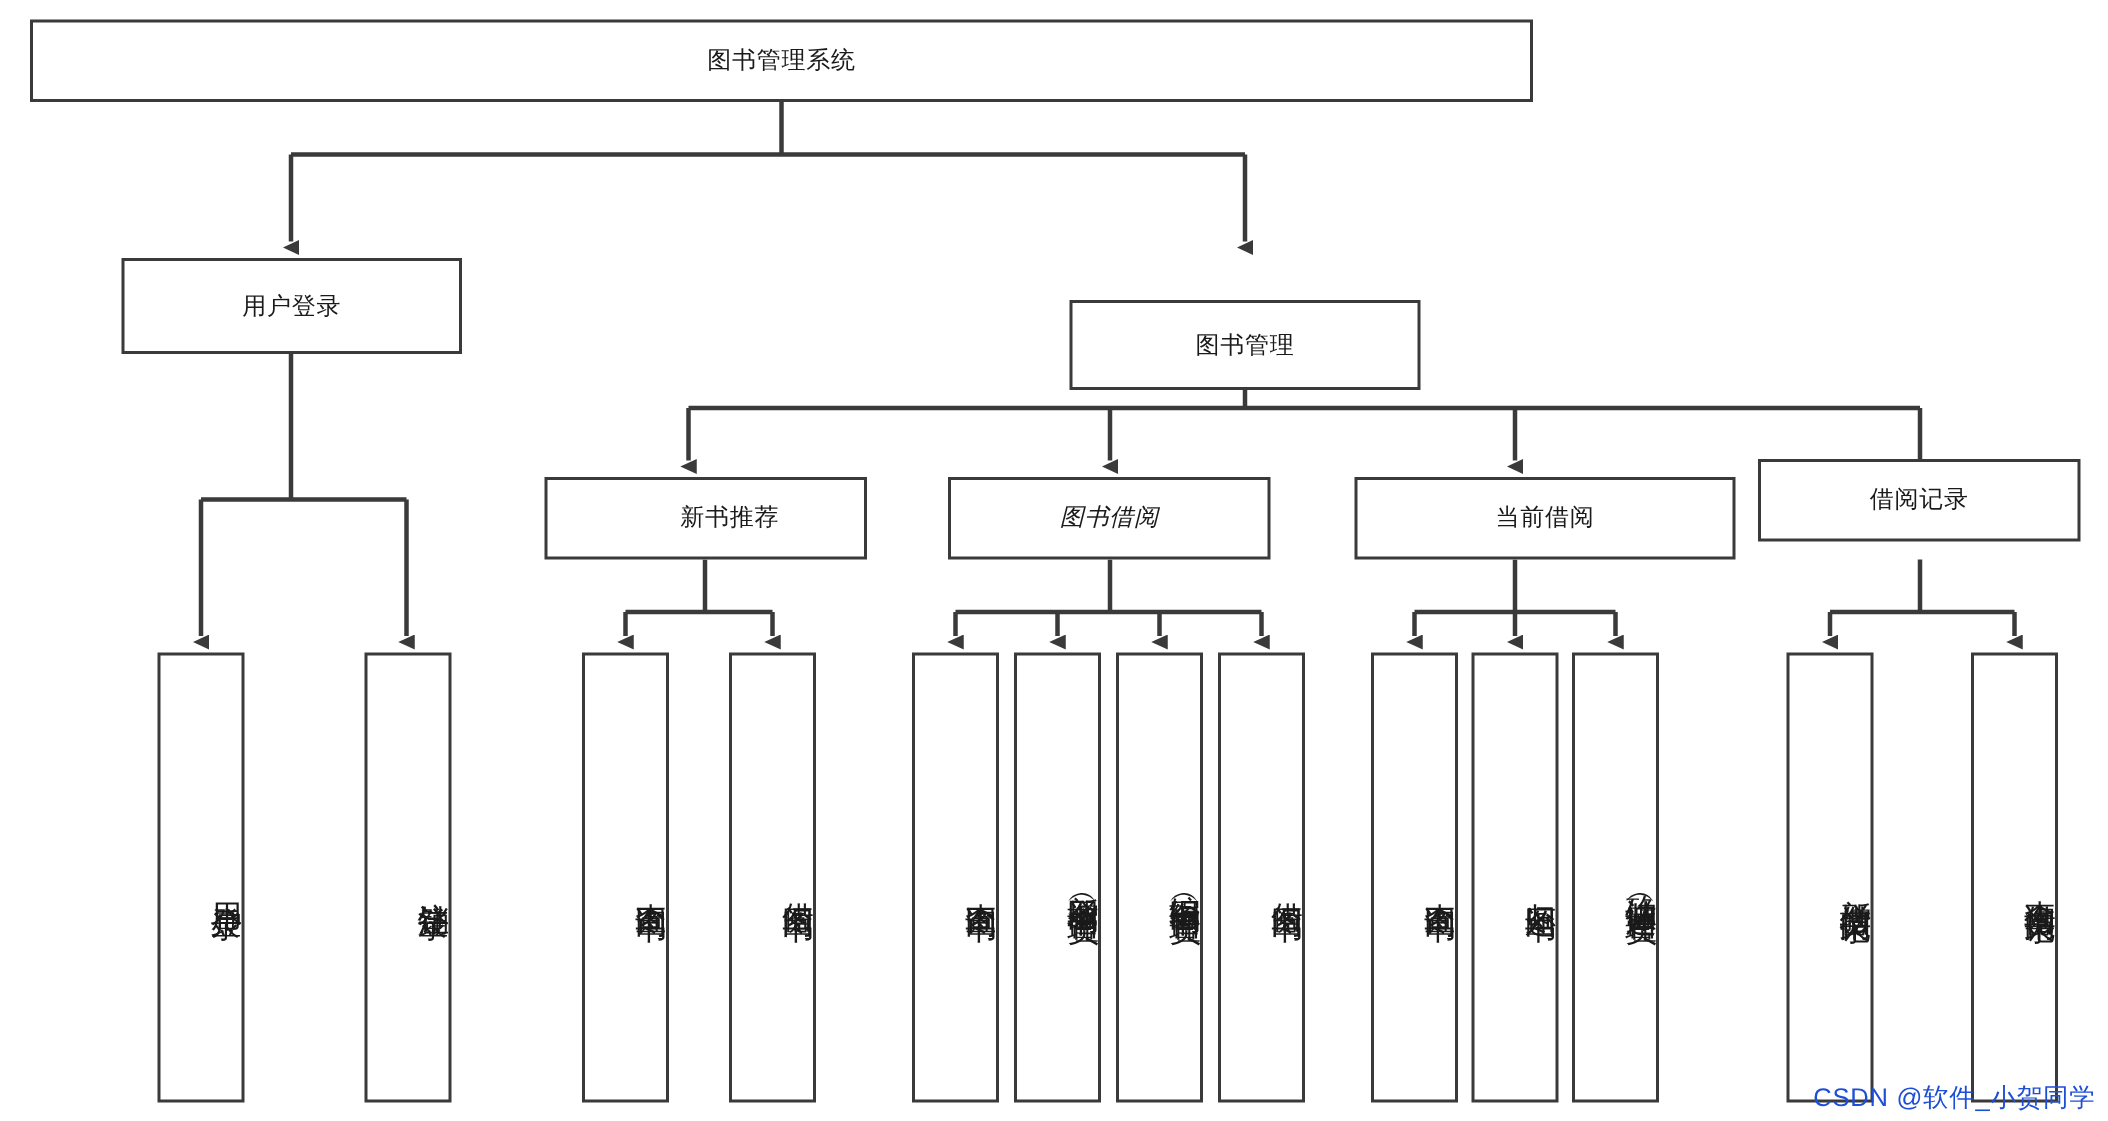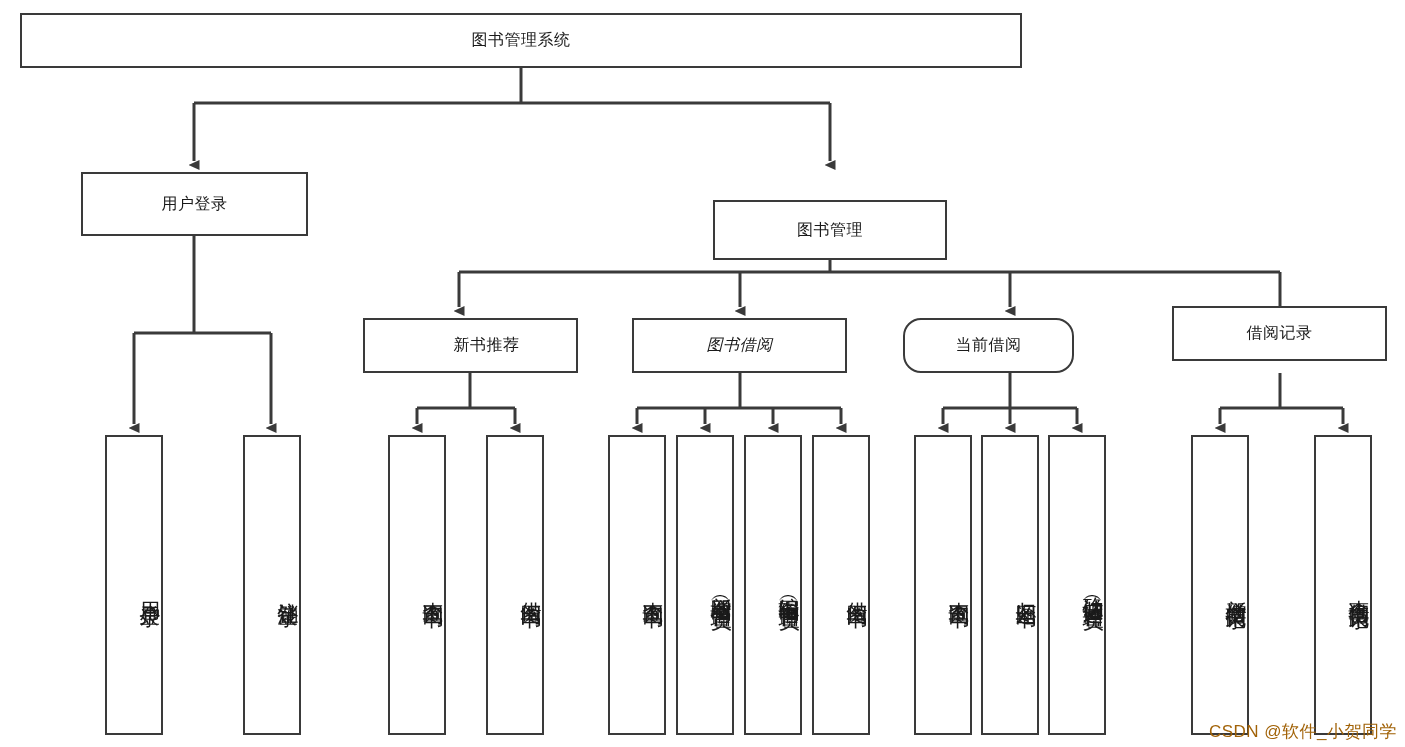--- a/index.html
+++ b/index.html
@@ -52,21 +52,21 @@
   .node.vert .label {
     writing-mode: vertical-rl;
     text-orientation: upright;
     white-space: nowrap;
   }
   .watermark {
     position: absolute;
     right: 8px;
     bottom: 4px;
     font-size: 17px;
-    color: #a16207;
+    color: #1d4ed8;
     letter-spacing: 0.5px;
     white-space: nowrap;
   }
 </style>
 </head>
 <body>
 
 <div id="canvas">
 
   <svg class="edges" viewBox="0 0 1405 747">
@@ -129,21 +129,21 @@
   <div class="node horiz" style="left:713px; top:172px; width:234px; height:60px;margin-top:28px;">
     <span class="label">图书管理</span>
   </div>
 
   <div class="node horiz" style="left:363px; top:318px; width:215px; height:55px;padding-left:32px;">
     <span class="label">新书推荐</span>
   </div>
   <div class="node horiz" style="left:632px; top:318px; width:215px; height:55px;font-style:italic;">
     <span class="label">图书借阅</span>
   </div>
-  <div class="node horiz" style="left:903px; top:318px; width:171px; height:55px;border-radius:18px;">
+  <div class="node horiz" style="left:903px; top:318px; width:254px; height:55px;">
     <span class="label">当前借阅</span>
   </div>
   <div class="node horiz" style="left:1172px; top:306px; width:215px; height:55px;">
     <span class="label">借阅记录</span>
   </div>
 
   <div class="node vert" style="left:105px; top:435px; width:58px; height:300px;">
     <span class="label">用户登录</span>
   </div>
   <div class="node vert" style="left:243px; top:435px; width:58px; height:300px;">

